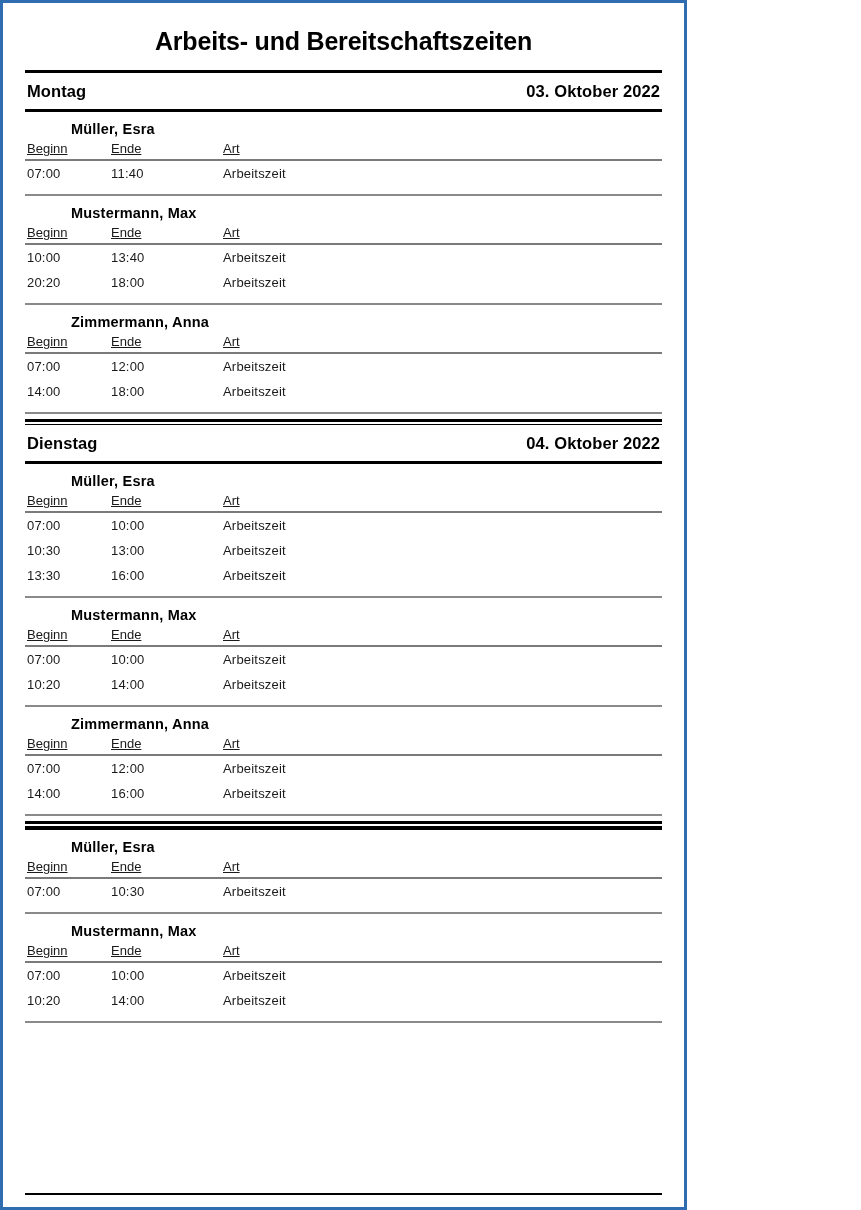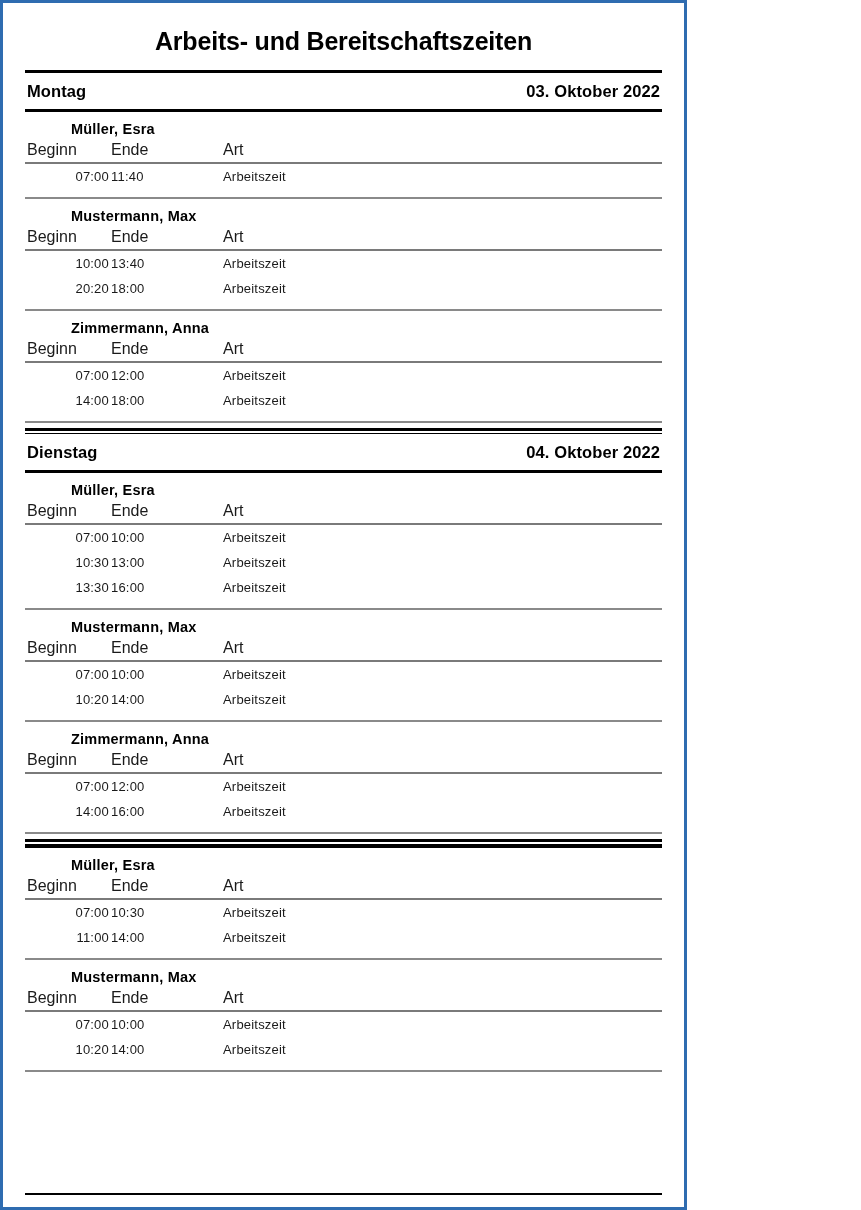--- a/index.html
+++ b/index.html
@@ -74,32 +74,33 @@
   }
   table.shifts {
     width: 100%;
     border-collapse: collapse;
     font-size: 13px;
     color: #1a1a1a;
   }
   table.shifts th {
     text-align: left;
     font-weight: normal;
-    font-size: 16px;
+    font-size: 13px;
     color: #1a1a1a;
     padding: 0 0 3px 2px;
     vertical-align: bottom;
+    text-decoration: underline;
   }
   table.shifts thead tr { border-bottom: 2px solid #7a7a7a; }
   table.shifts td {
     padding: 5px 0 5px 2px;
     vertical-align: top;
     letter-spacing: 0.2px;
   }
-  .col-beginn { width: 82px; text-align: right; }
+  .col-beginn { width: 82px; }
   .col-ende   { width: 110px; }
   .col-art    { width: auto; }
   .th-art { padding-left: 2px; }
   .emp-rule {
     border-top: 2px solid #8a8a8a;
     margin-top: 8px;
   }
 
   
   .footer {
@@ -312,25 +313,20 @@
                 <th class="col-ende">Ende</th>
                 <th class="col-art th-art">Art</th>
               </tr>
             </thead>
             <tbody>
               <tr>
                 <td class="col-beginn">07:00</td>
                 <td class="col-ende">10:30</td>
                 <td class="col-art">Arbeitszeit</td>
               </tr>
-              <tr>
-                <td class="col-beginn">11:00</td>
-                <td class="col-ende">14:00</td>
-                <td class="col-art">Arbeitszeit</td>
-              </tr>
             </tbody>
           </table>
           <div class="emp-rule"></div>
         </div>
         <div class="emp-block">
           <div class="emp-name">Mustermann, Max</div>
           <table class="shifts">
             <thead>
               <tr>
                 <th class="col-beginn">Beginn</th>

